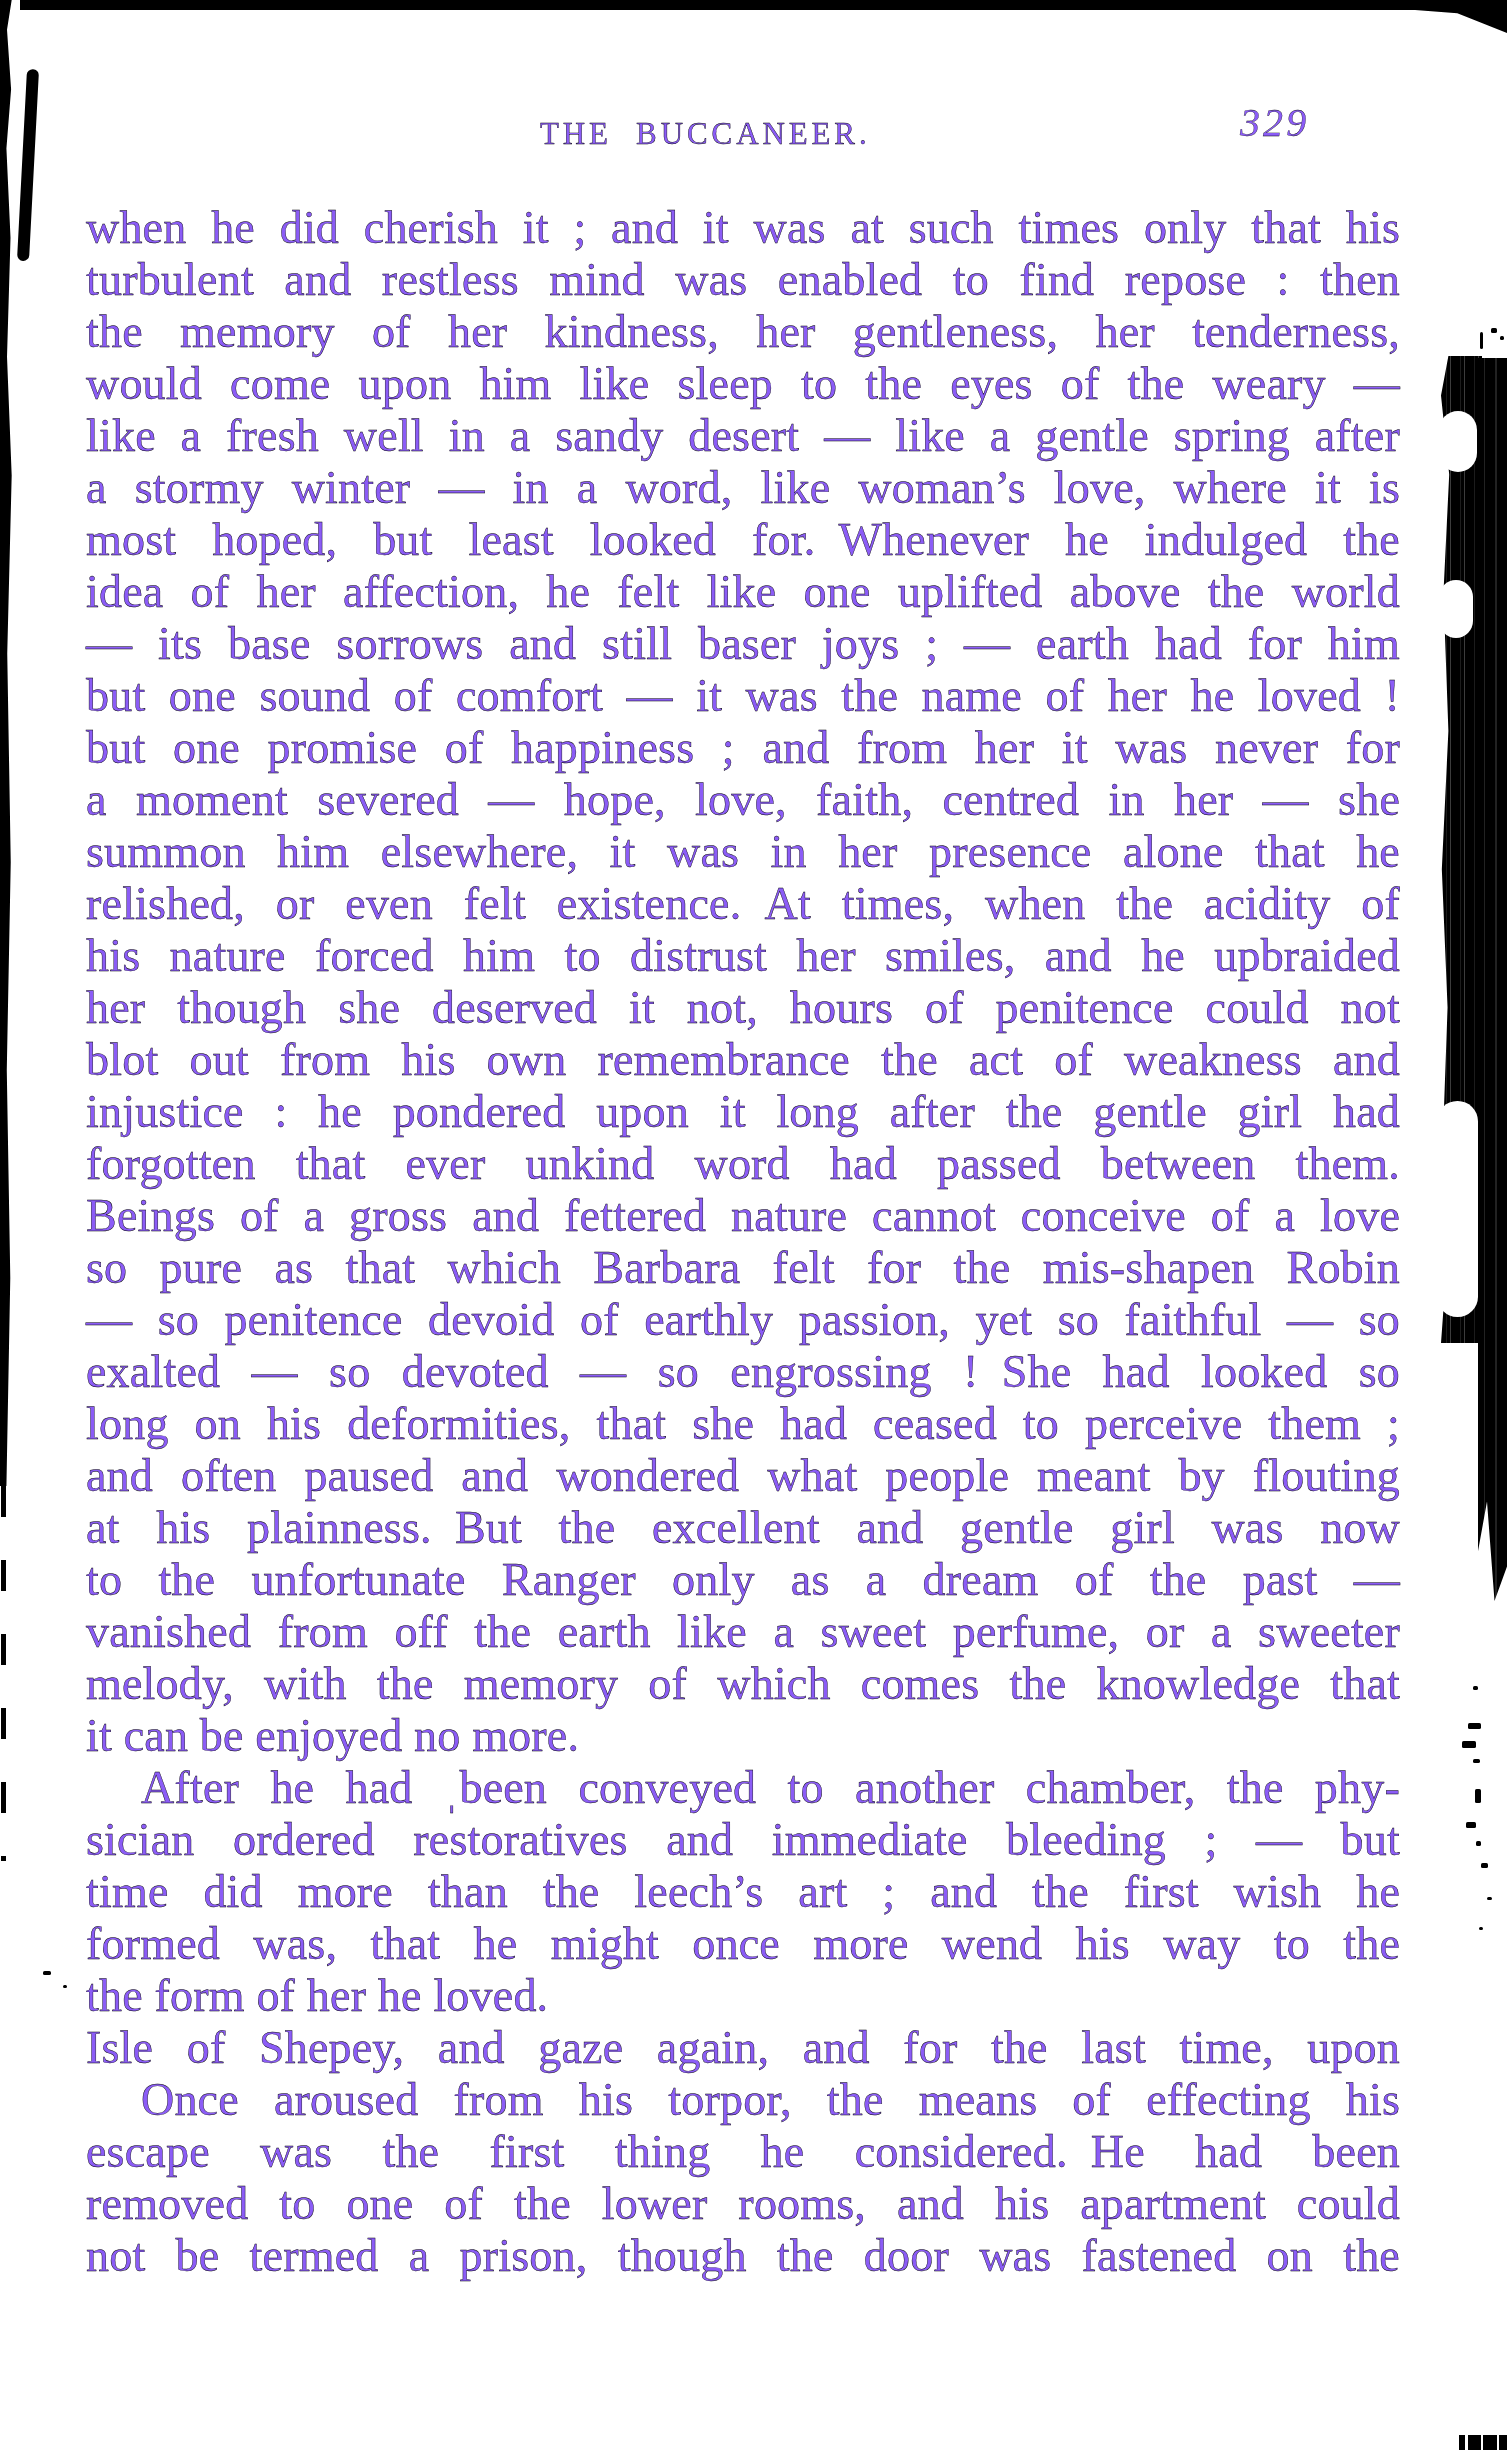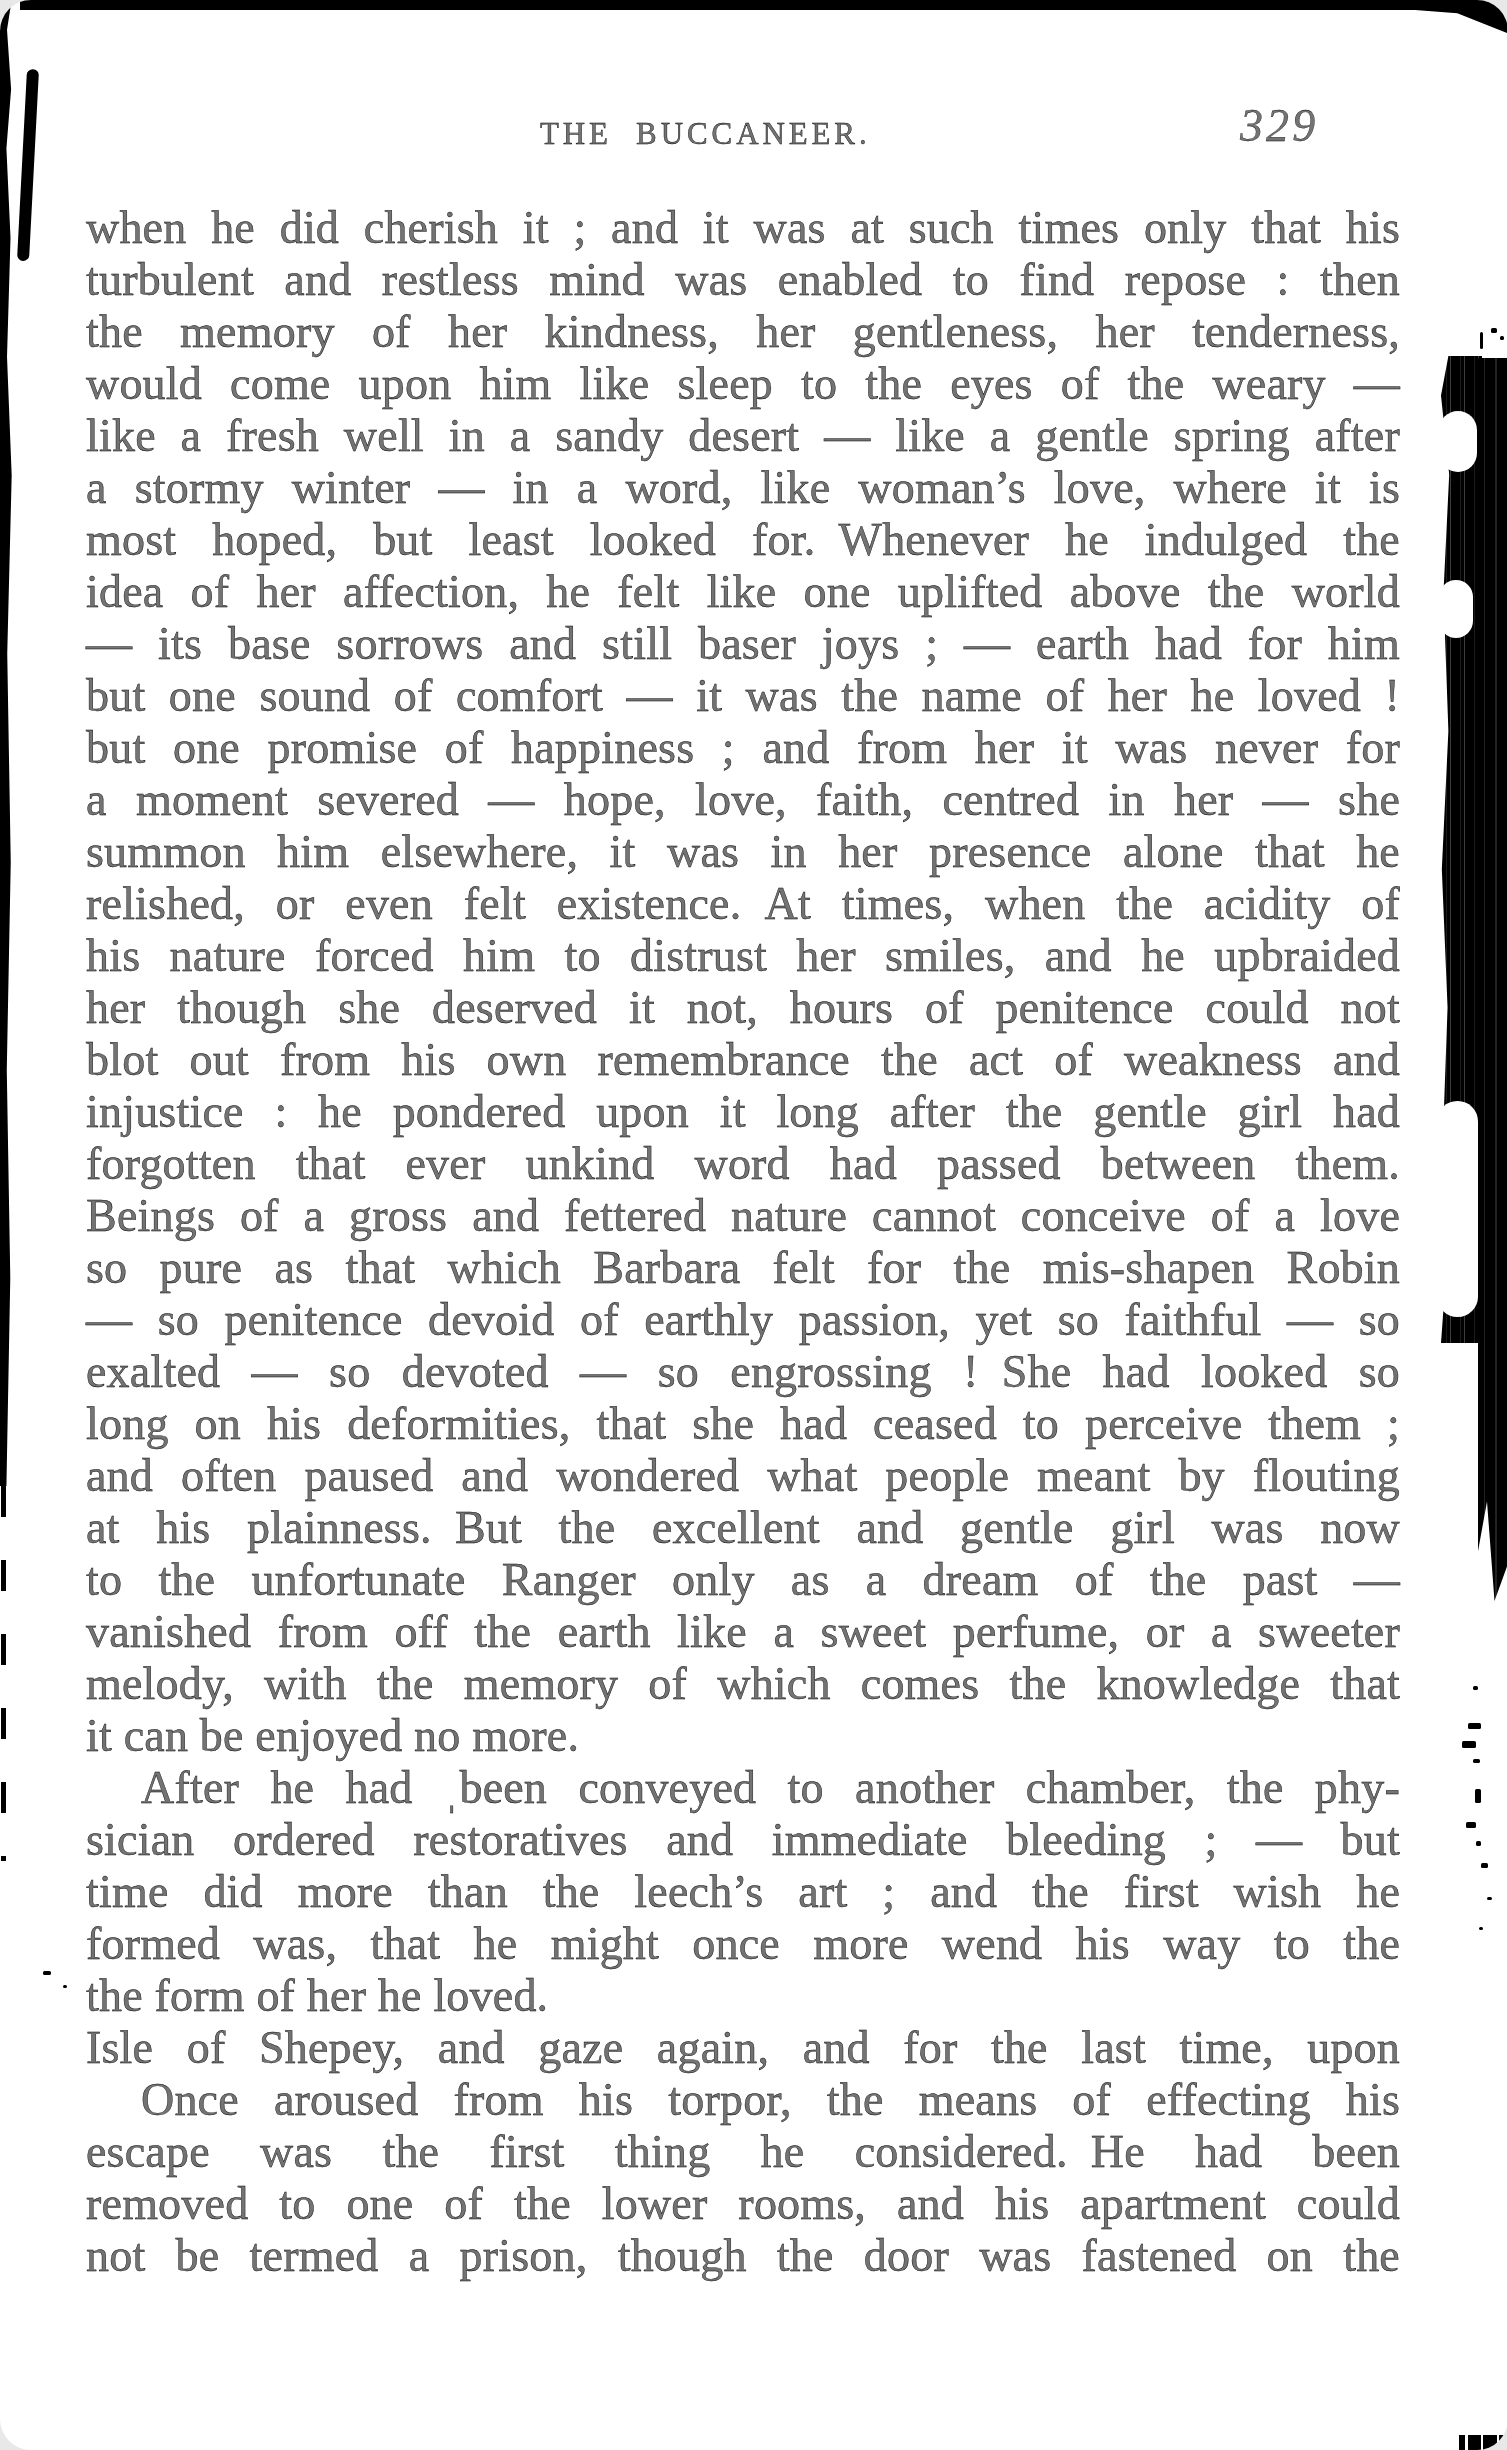--- a/index.html
+++ b/index.html
@@ -13,21 +13,21 @@
   }
   
   .running-title{
     position:absolute;left:540px;top:116px;
     font-size:31px;letter-spacing:3.9px;word-spacing:12.5px;
     -webkit-text-stroke:0.4px #000;
     white-space:nowrap;
   }
   .page-number{
     position:absolute;left:1240px;top:99px;
-    font-size:46px;font-style:italic;letter-spacing:3.1px;
+    font-size:40px;font-style:italic;letter-spacing:3.1px;
     -webkit-text-stroke:0.3px #000;
   }
   
   .text-block{
     position:absolute;left:86px;top:202px;width:1314px;
     font-size:46px;line-height:52px;
     letter-spacing:0.2px;
     -webkit-text-stroke:0.4px #000;
   }
   .line{text-align:justify;text-align-last:justify;white-space:normal;}
@@ -53,21 +53,21 @@
   .gap1{left:1439px;top:411px;width:38px;height:61px;border-radius:19px;}
   .gap2{left:1439px;top:580px;width:34px;height:58px;border-radius:17px;}
   .gap3{left:1437px;top:1101px;width:41px;height:216px;border-radius:20.3px;}
   .speck{position:absolute;background:#000;border-radius:1.6px;}
   .br-blob{left:1459px;top:2435px;width:48px;height:15px;
     background:repeating-linear-gradient(90deg,#000 0 6.3px,#fff 6.3px 8.6px,#000 8.6px 15.6px);}
 </style>
 </head>
 <body>
 
-<div class="page" style="color: #737373; background: rgb(255, 255, 255); border-radius: 31px;">
+<div class="page" style="color: #8b5cf6; background: rgb(255, 255, 255);">
 
   <div>
     <div class="art top-bar"></div>
     <div class="art top-wedge"></div>
     <div class="art left-strip"></div>
     <div class="art left-dashes" style="background:repeating-linear-gradient(180deg,#000 0 31px,transparent 31px 74px);"></div>
     <div class="art left-blob"></div>
     <div class="art band-a"></div>
     <div class="art band-b"></div>
     <div class="gap gap1"></div>

